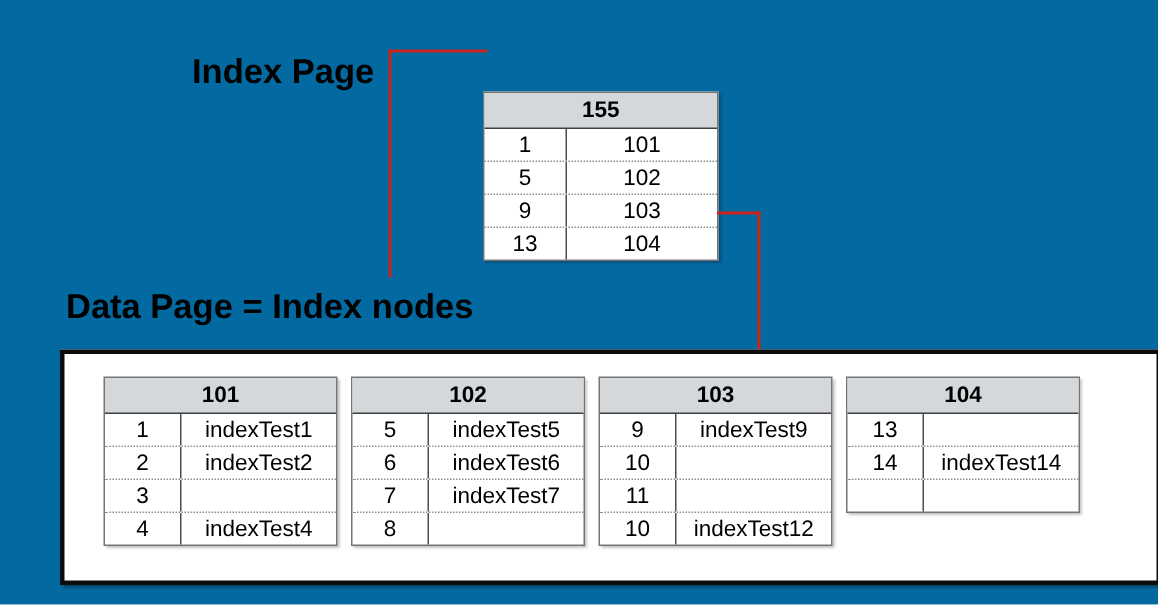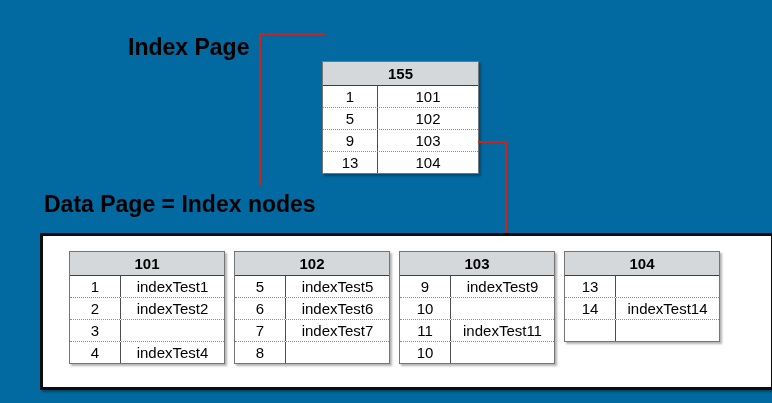--- a/index.html
+++ b/index.html
@@ -141,24 +141,24 @@
       <div>
           <div class="row">
             <div class="c1">9</div>
             <div class="c2">indexTest9</div>
           </div>
           <div class="row">
             <div class="c1">10</div>
           </div>
           <div class="row">
             <div class="c1">11</div>
-            <div class="c2">indexTest11</div>
           </div>
           <div class="row">
             <div class="c1">10</div>
+            <div class="c2">indexTest12</div>
           </div>
         </div>
     </div>
 
     <div class="itable leaf">
       <div class="hdr">104</div>
       <div>
           <div class="row">
             <div class="c1">13</div>
           </div>

